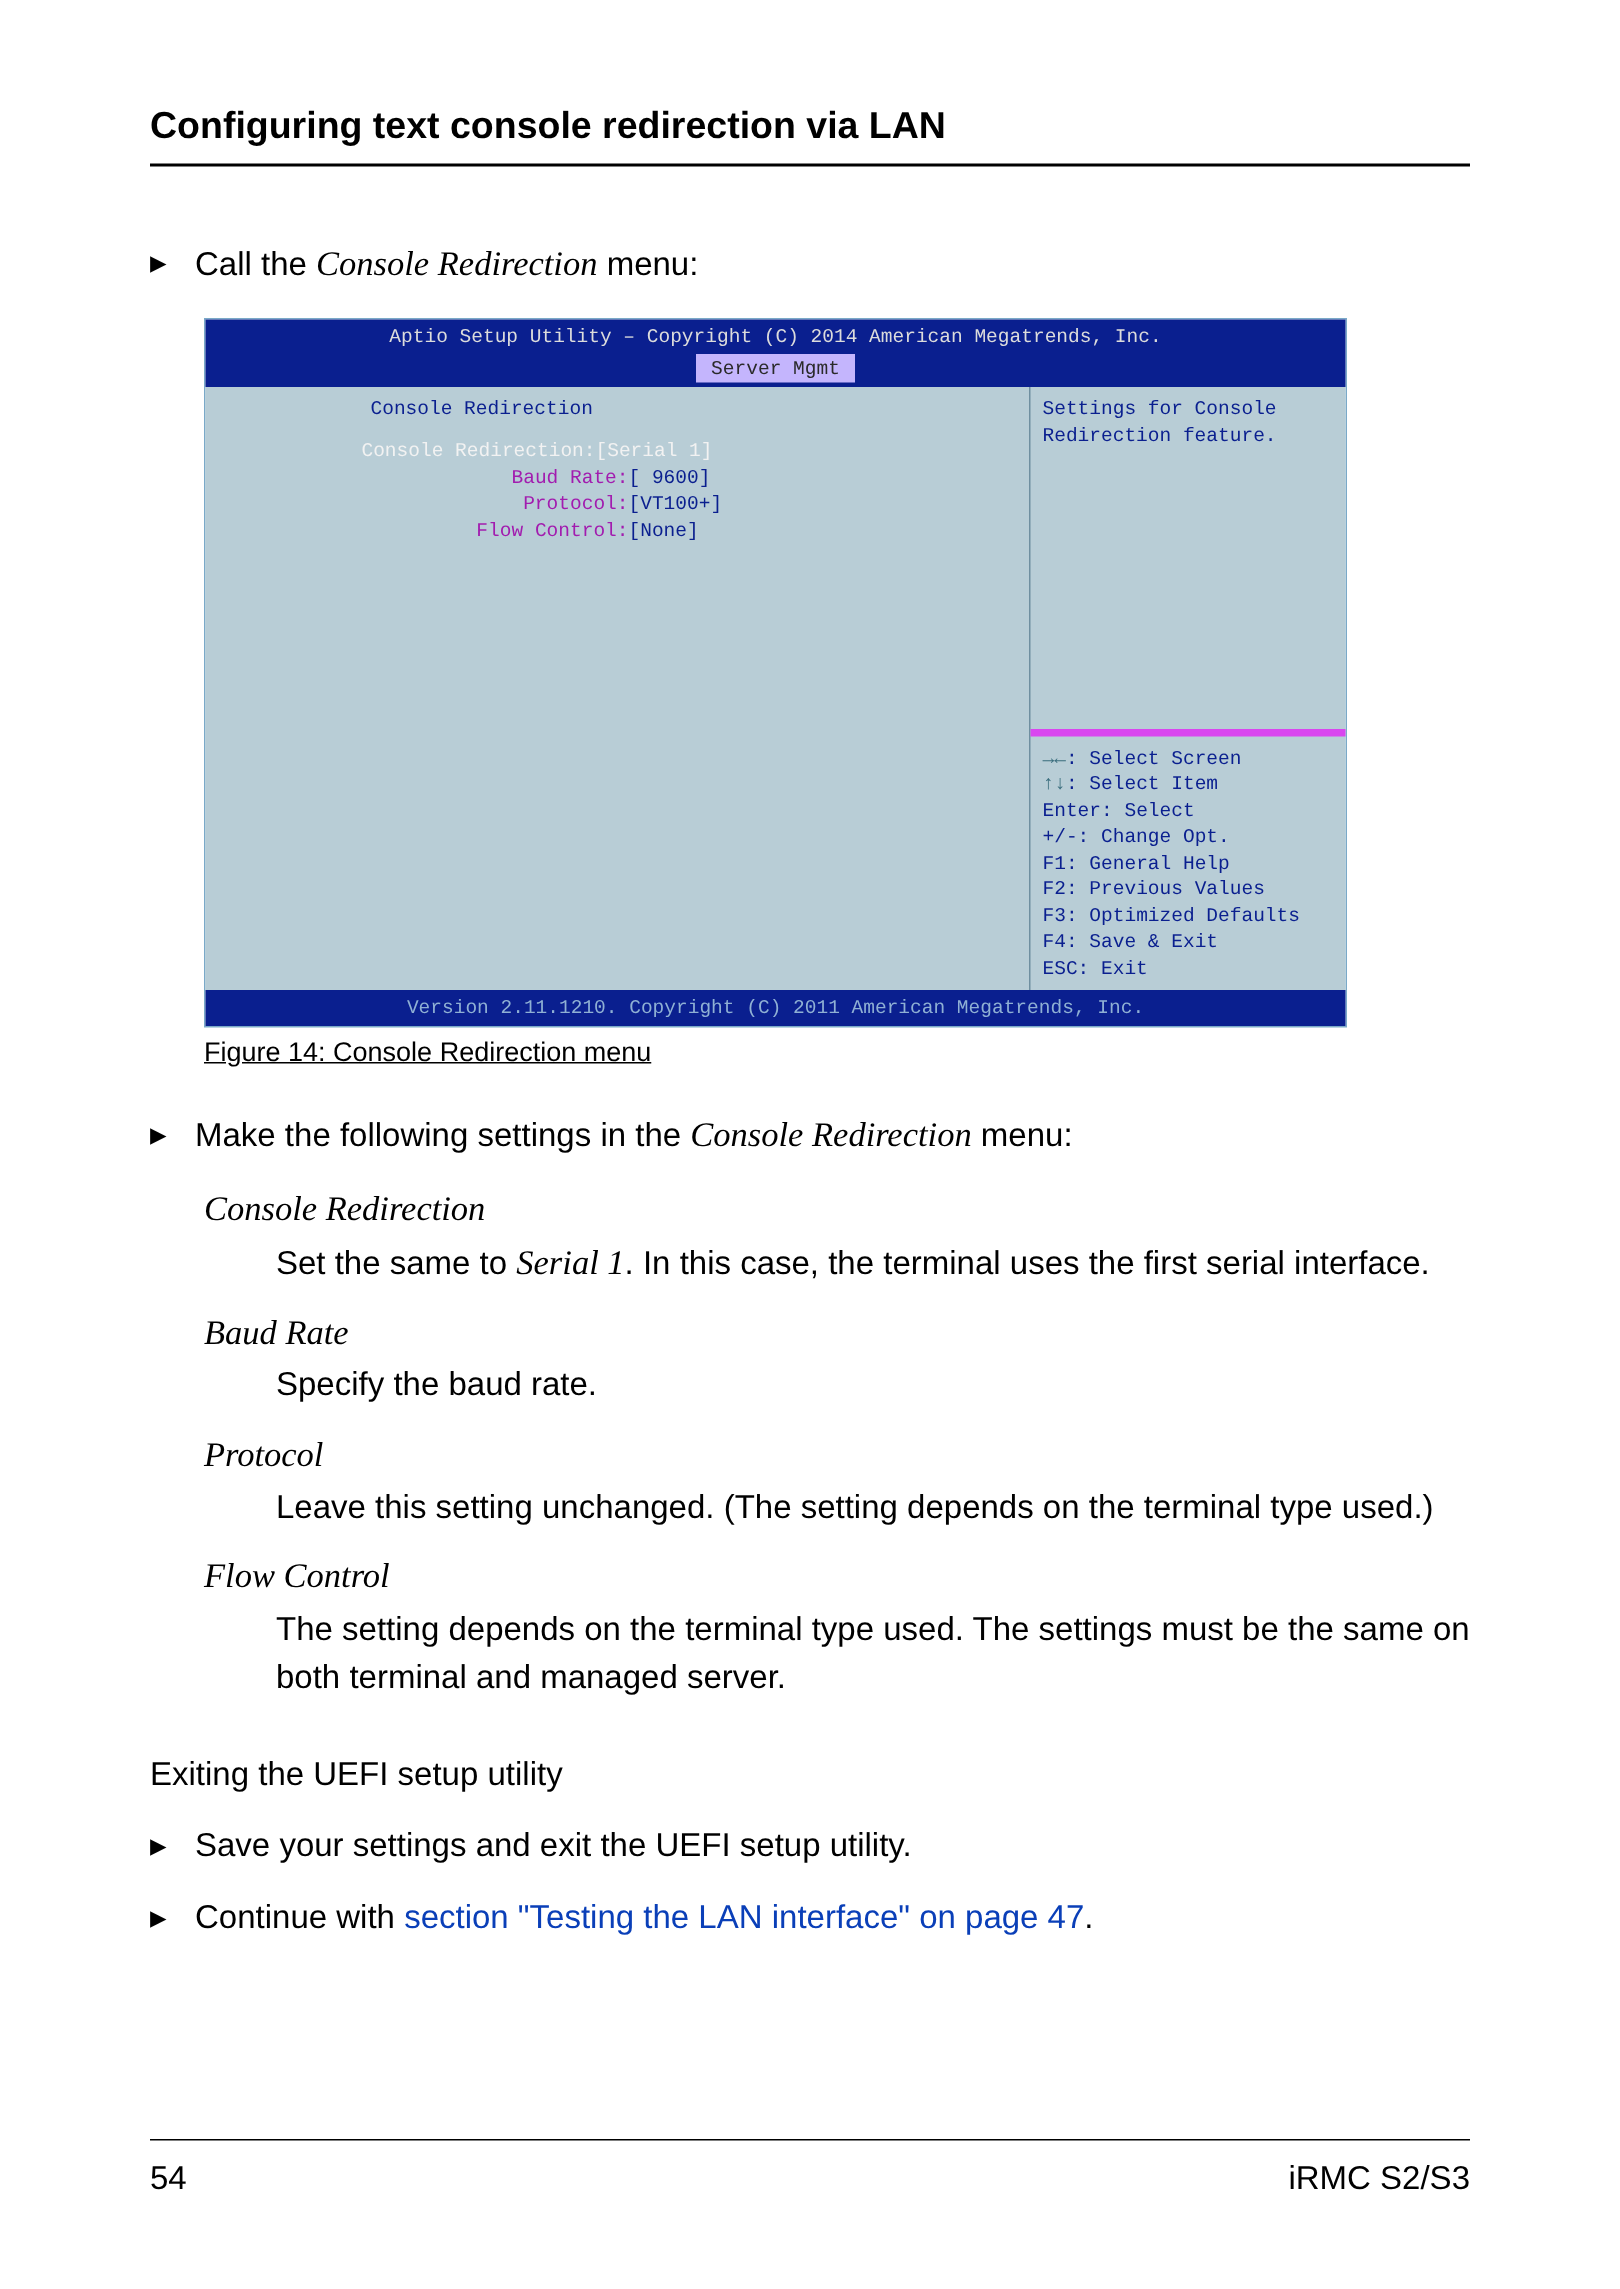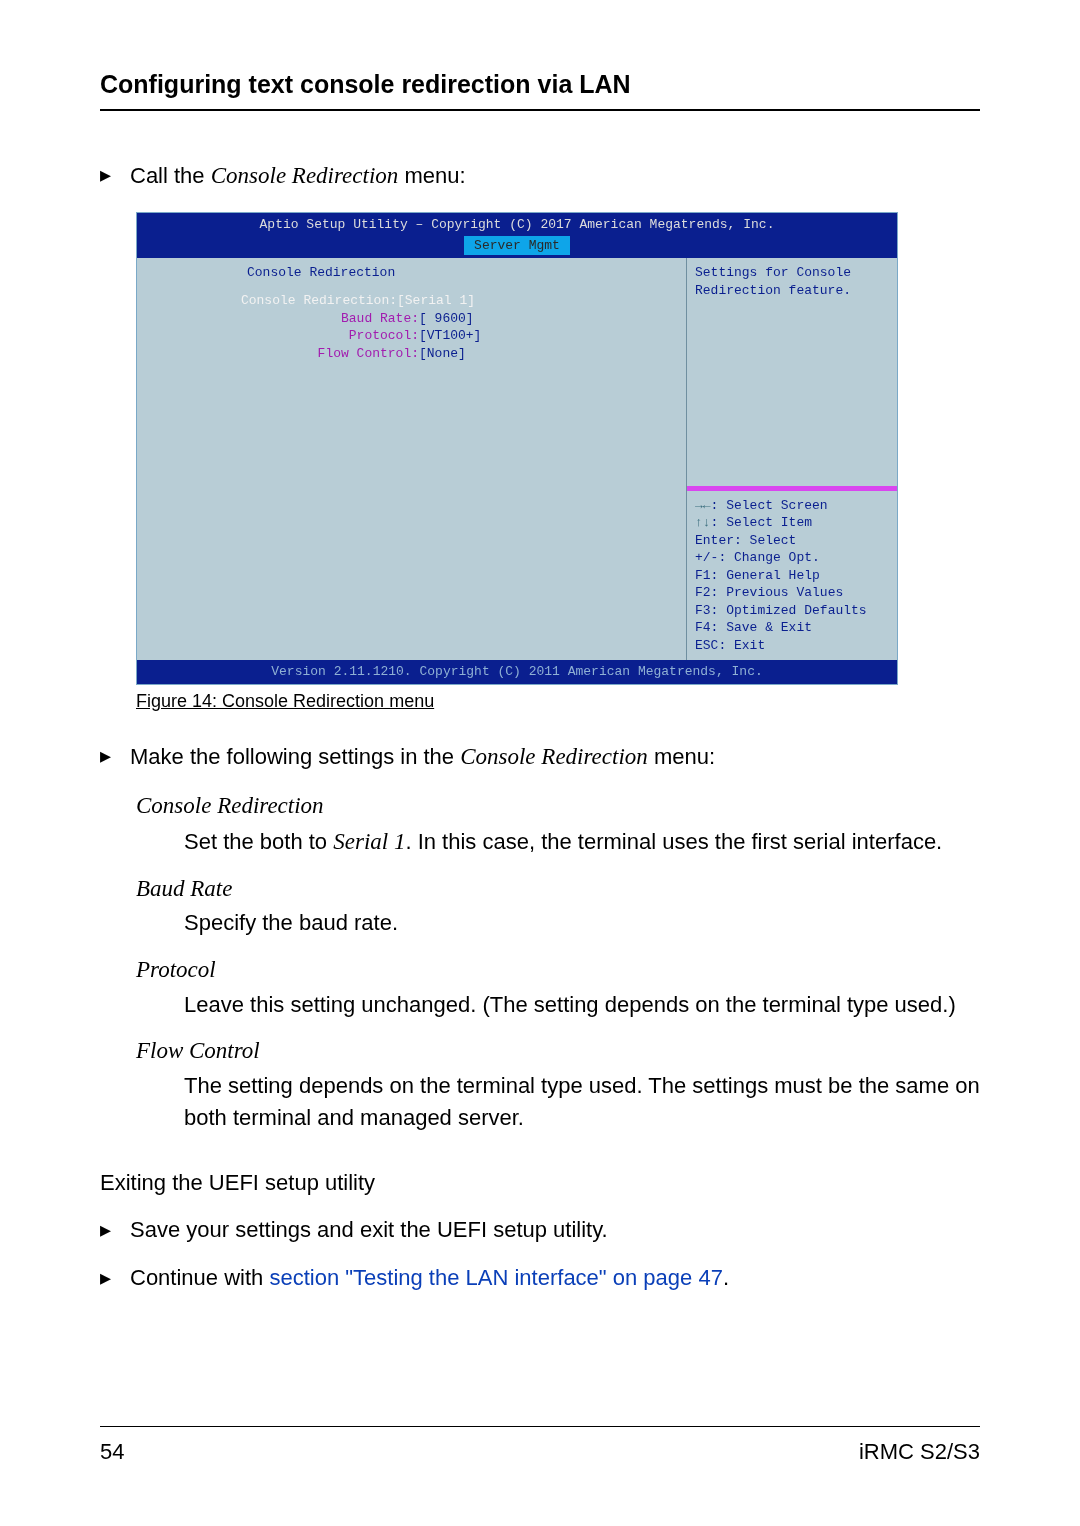--- a/index.html
+++ b/index.html
@@ -60,21 +60,21 @@
     background: #0a1f8f;
     color: #dcdcdc;
     padding: 3px 6px;
   }
   .bios-header {
     text-align: center;
     position: relative;
   }
   .bios-header .tab {
     display: inline-block;
-    background: #0ea5e9;
+    background: #c4b5fd;
     color: #2a2a2a;
     padding: 1px 10px;
     margin-top: 2px;
   }
   .bios-body {
     display: flex;
     background: #b8cdd6;
     height: 402px;
   }
   .bios-left {
@@ -180,21 +180,21 @@
   <div class="bullet-line body-text">
     <div class="bullet-glyph">▸</div>
     <div>
       <span>Call the </span><span class="serif-italic">Console Redirection</span><span> menu:</span>
     </div>
   </div>
 
   <div class="figure-wrap">
     <div class="bios">
       <div class="bios-header">
-        <div>Aptio Setup Utility – Copyright (C) 2017 American Megatrends, Inc.</div>
+        <div>Aptio Setup Utility – Copyright (C) 2014 American Megatrends, Inc.</div>
         <div class="tab">Server Mgmt</div>
       </div>
       <div class="bios-body">
         <div class="bios-left">
           <div class="bios-center-title">Console Redirection</div>
           <div class="bios-row">
             <div class="bios-label sel-white">Console Redirection:</div>
             <div class="sel-white">[Serial 1]</div>
           </div>
           <div class="bios-row">
@@ -233,21 +233,21 @@
   <div class="bullet-line body-text">
     <div class="bullet-glyph">▸</div>
     <div>
       <span>Make the following settings in the </span><span class="serif-italic">Console Redirection</span><span> menu:</span>
     </div>
   </div>
 
   <div class="def-block body-text">
     <div class="def-term serif-italic">Console Redirection</div>
     <div class="def-body">
-      <span>Set the both to </span><span class="serif-italic">Serial 1</span><span>. In this case, the terminal uses the first serial interface.</span>
+      <span>Set the same to </span><span class="serif-italic">Serial 1</span><span>. In this case, the terminal uses the first serial interface.</span>
     </div>
 
     <div class="def-term serif-italic">Baud Rate</div>
     <div class="def-body">Specify the baud rate.</div>
 
     <div class="def-term serif-italic">Protocol</div>
     <div class="def-body">Leave this setting unchanged. (The setting depends on the terminal type used.)</div>
 
     <div class="def-term serif-italic">Flow Control</div>
     <div class="def-body">The setting depends on the terminal type used. The settings must be the same on both terminal and managed server.</div>

